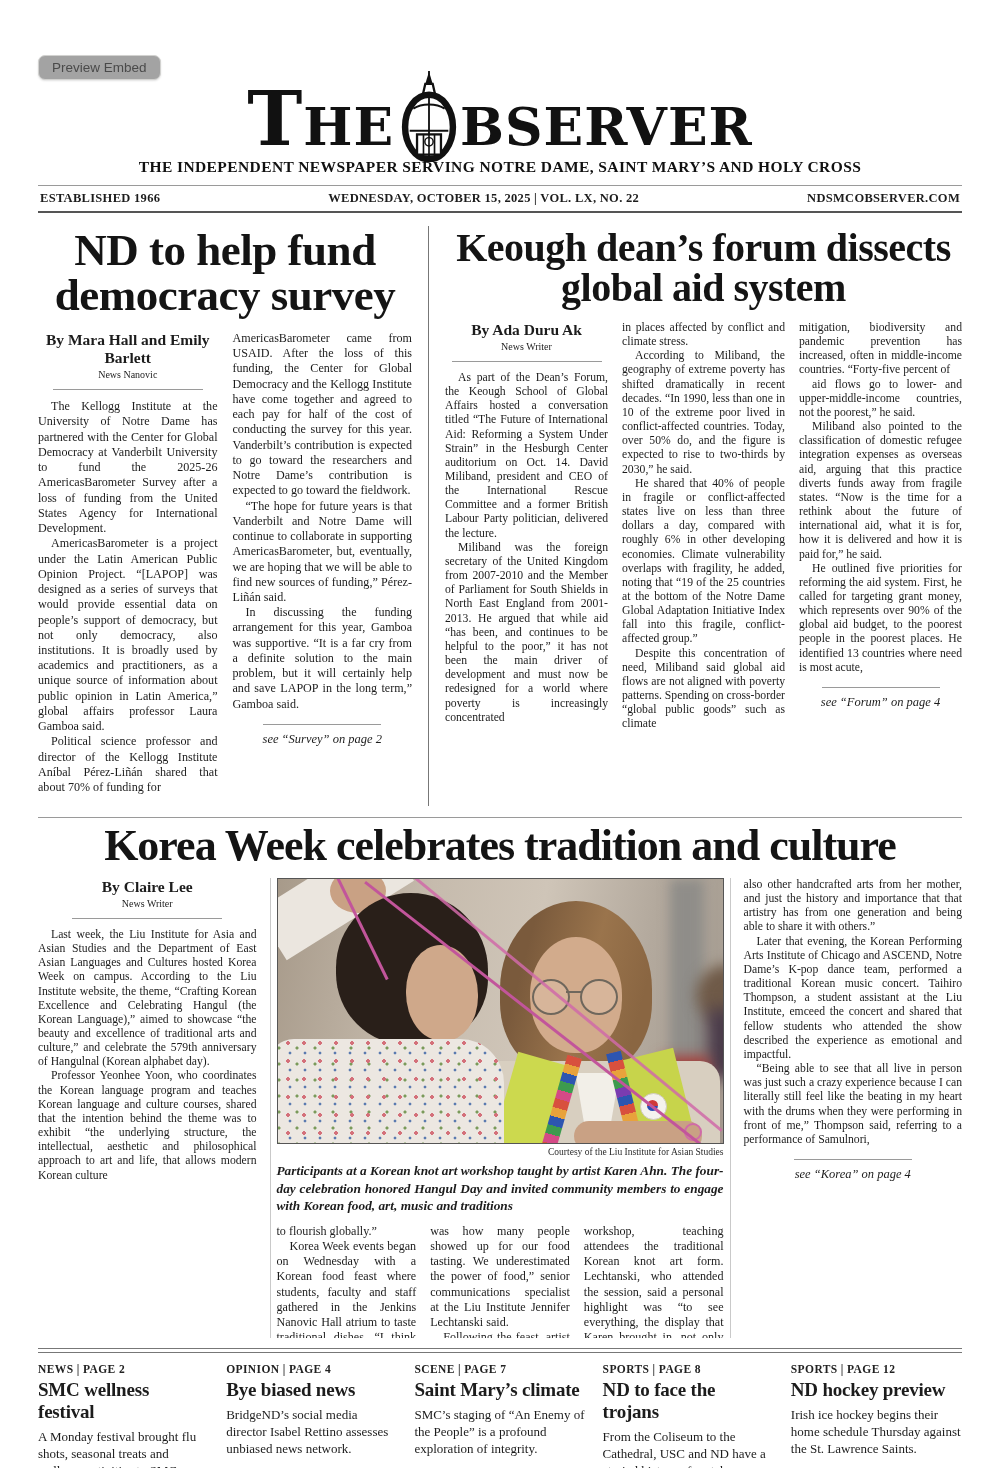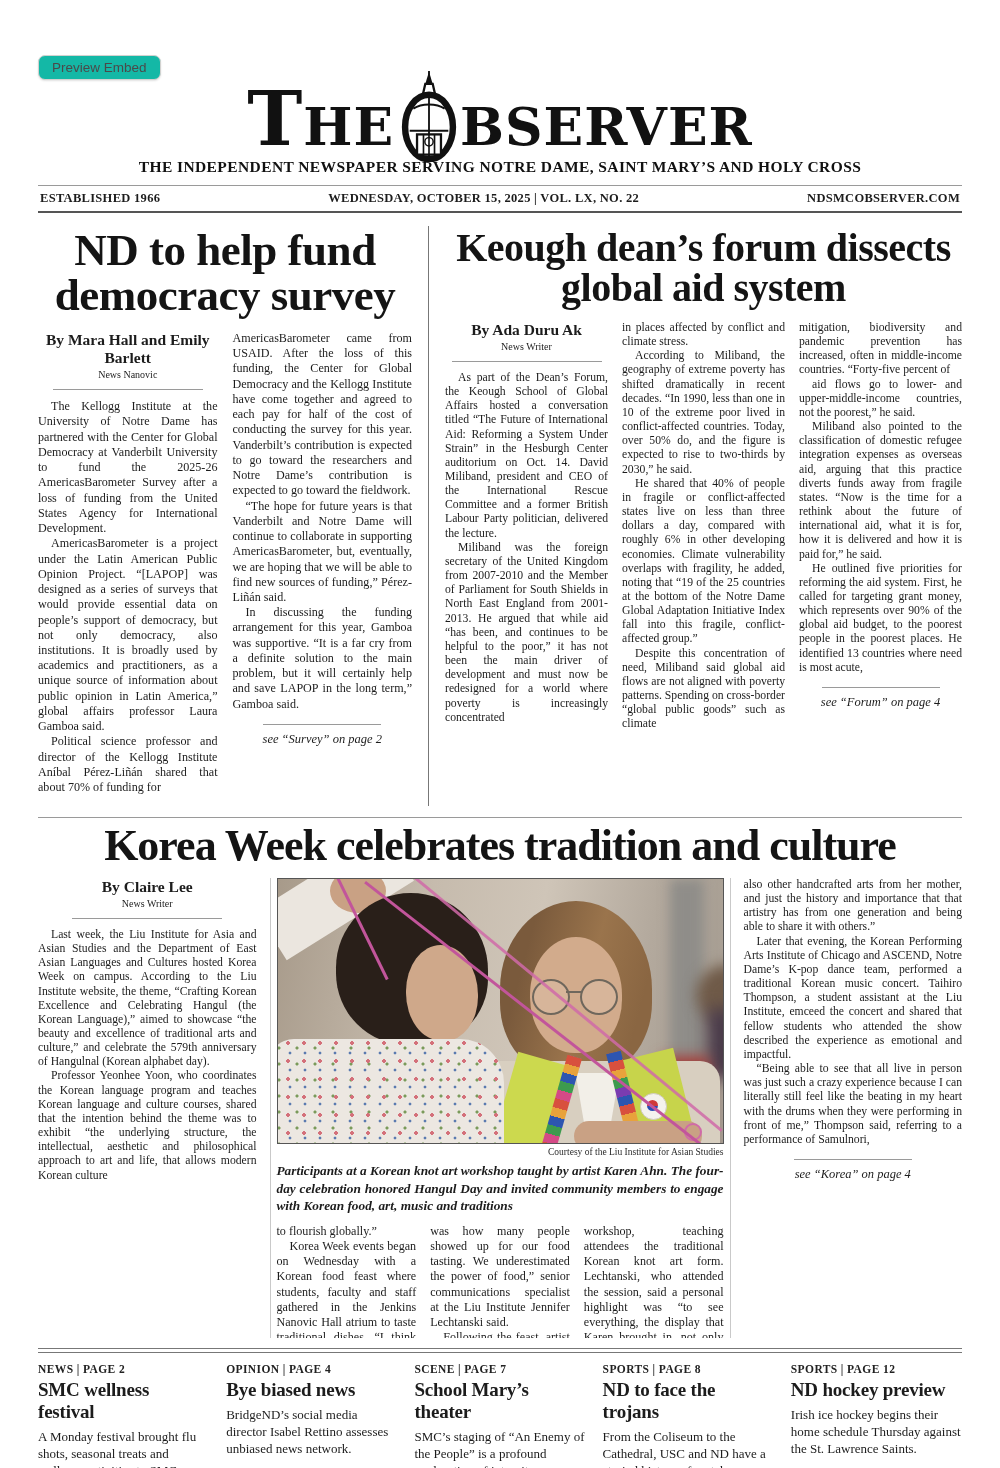--- a/index.html
+++ b/index.html
@@ -2,21 +2,21 @@
 <html><head>
 <meta charset="utf-8">
 <style>
   html,body{margin:0;padding:0;background:#fff;}
   body{width:1000px;height:1468px;overflow:hidden;position:relative;
        font-family:"Liberation Serif",serif;color:#1c1c1c;}
   .page{padding:0 38px;position:relative;}
 
   
   .preview-btn{position:absolute;top:55px;left:38px;
-    background:#14b8a6;border:1px solid #d2d2d0;border-radius:7px;
+    background:#a3a3a3;border:1px solid #d2d2d0;border-radius:7px;
     padding:4px 13px;font-family:"Liberation Sans",sans-serif;font-size:13.5px;color:#4a4a4a;
     box-shadow:0 1px 2px rgba(0,0,0,.12);cursor:pointer;}
   .masthead-wrap{text-align:center;padding-top:30px;}
   .masthead{display:inline-flex;align-items:flex-end;justify-content:center;line-height:1;margin-top:40px;}
   .masthead .mh-txt{font-family:"DejaVu Serif",serif;font-weight:700;font-size:74px;
     font-variant:small-caps;letter-spacing:1px;color:#111;}
   .dome{margin:0 2px -6px 6px;}
   .tagline{font-family:"Liberation Serif",serif;font-weight:700;font-size:15.5px;
     letter-spacing:.4px;margin-top:2px;color:#111;}
   .dateline{display:flex;justify-content:space-between;align-items:center;
@@ -309,21 +309,21 @@
         <h3>SMC wellness festival</h3>
         <p>A Monday festival brought flu shots, seasonal treats and wellness activities to SMC.</p>
       </div>
       <div class="teaser">
         <div class="kicker">OPINION | PAGE 4</div>
         <h3>Bye biased news</h3>
         <p>BridgeND’s social media director Isabel Rettino assesses unbiased news network.</p>
       </div>
       <div class="teaser">
         <div class="kicker">SCENE | PAGE 7</div>
-        <h3>School Mary’s theater</h3>
+        <h3>Saint Mary’s climate</h3>
         <p>SMC’s staging of “An Enemy of the People” is a profound exploration of integrity.</p>
       </div>
       <div class="teaser">
         <div class="kicker">SPORTS | PAGE 8</div>
         <h3>ND to face the trojans</h3>
         <p>From the Coliseum to the Cathedral, USC and ND have a storied history of matchups.</p>
       </div>
       <div class="teaser">
         <div class="kicker">SPORTS | PAGE 12</div>
         <h3>ND hockey preview</h3>

